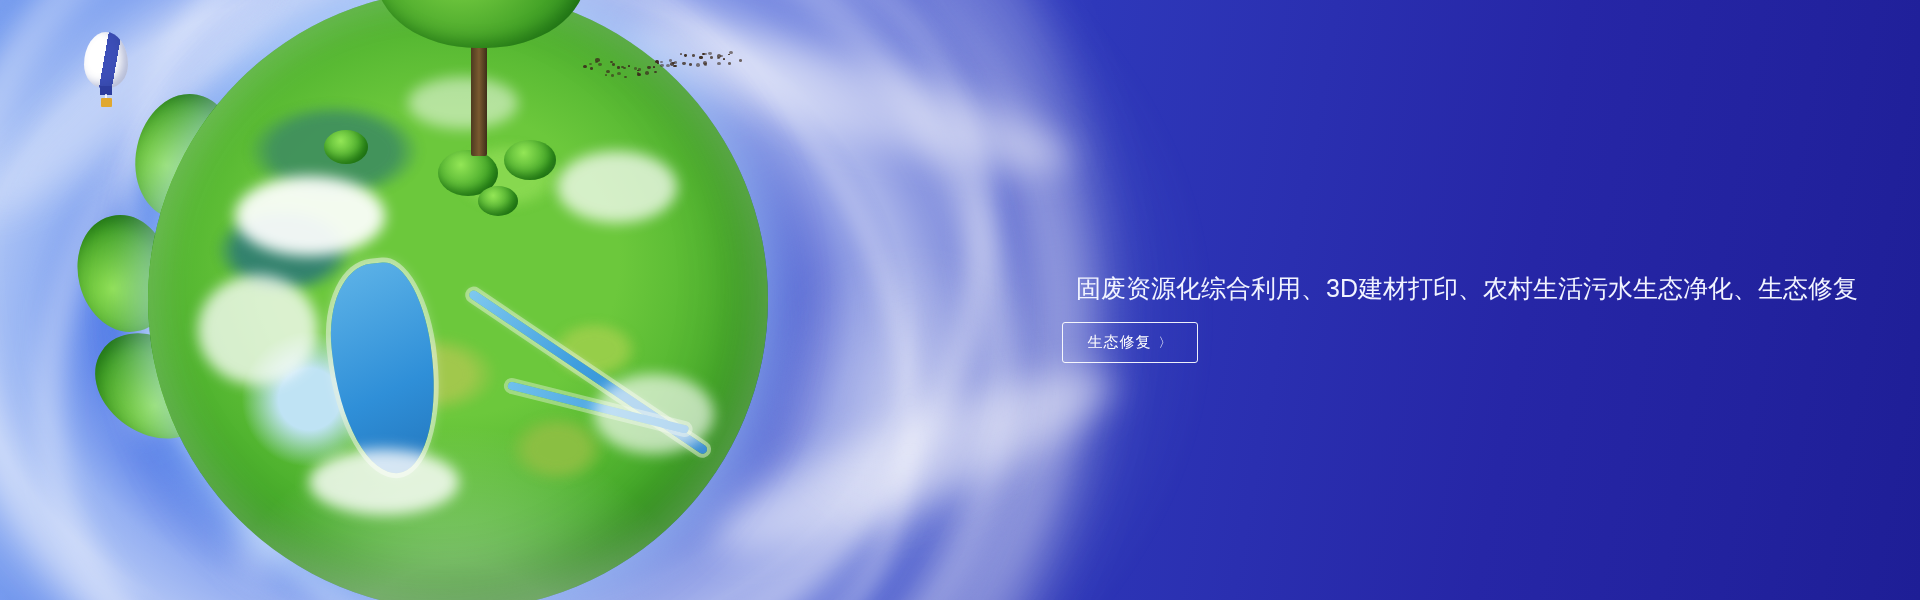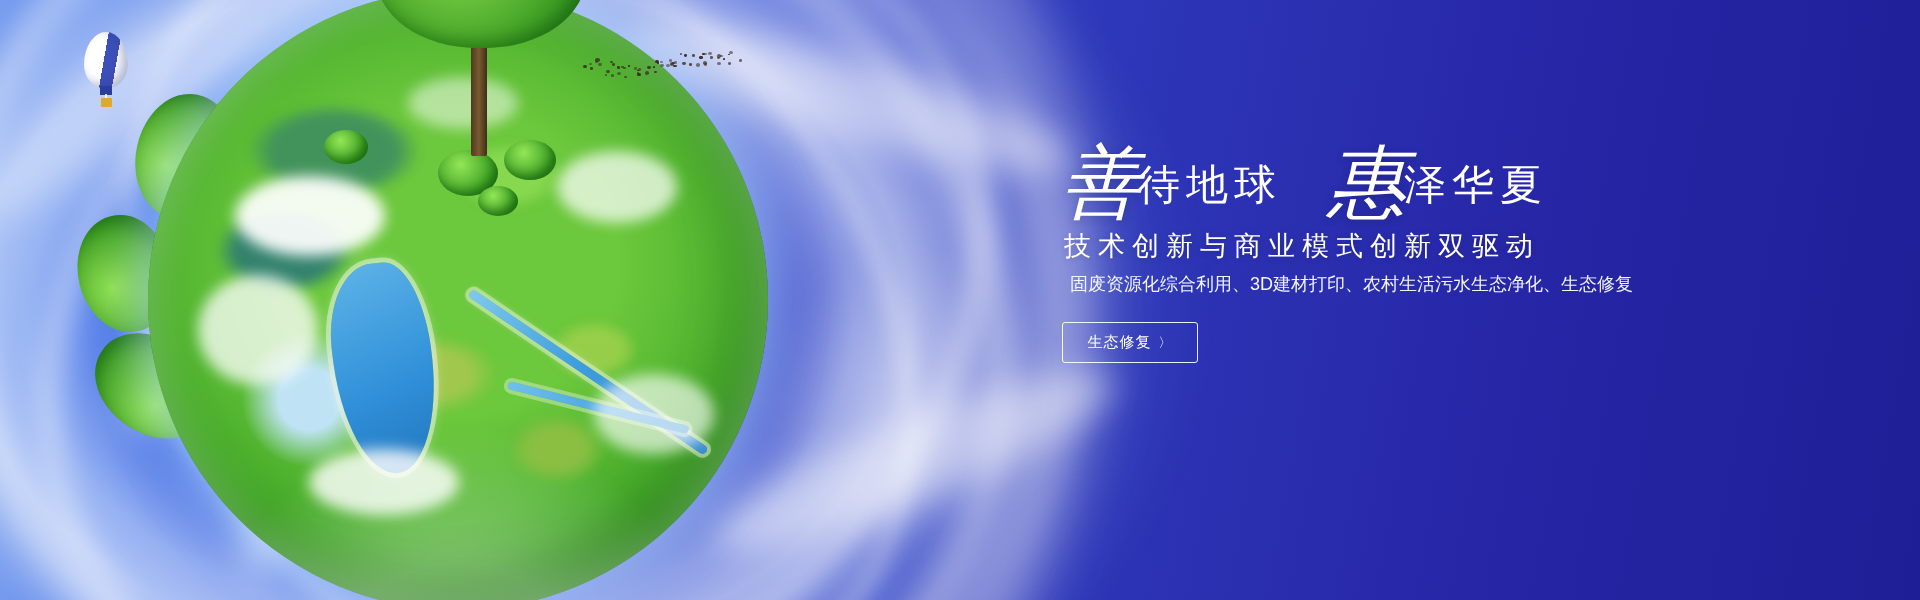--- a/index.html
+++ b/index.html
@@ -167,22 +167,22 @@
     text-shadow:0 2px 10px rgba(0,0,0,.20);
     position:relative;top:6px;}
   .hl-small{font-family:"Liberation Serif","DejaVu Serif",serif;
     font-size:42px;line-height:1;font-weight:400;letter-spacing:6px;
     position:relative;top:-4px;left:-2px;}
   .hl-gap{display:inline-block;width:44px;}
 
   .subhead{position:absolute;left:2px;top:228px;
     font-size:27px;letter-spacing:7px;color:#ffffff;white-space:nowrap;
     text-shadow:0 1px 6px rgba(0,0,0,.18);}
-  .desc{position:absolute;left:8px;top:272px;
-    font-size:18px;letter-spacing:0px;color:#f2f4ff;white-space:nowrap;}
+  .desc{position:absolute;left:14px;top:272px;
+    font-size:25px;letter-spacing:0px;color:#f2f4ff;white-space:nowrap;}
 
   .cta{position:absolute;left:0;top:322px;
     width:136px;height:41px;
     border:1px solid rgba(255,255,255,.92);
     border-radius:3px;background:transparent;
     color:#ffffff;font-size:15px;letter-spacing:1px;
     display:flex;align-items:center;justify-content:center;gap:7px;
     cursor:pointer;}
   .cta .chev{font-size:13px;opacity:.95;}
 </style>
@@ -324,29 +324,21 @@
       <div class="bird" style="left: 129.031px; top: 4.50219px; width: 3.35597px; height: 2.85257px; opacity: 0.63;"></div>
       <div class="bird" style="left: 139.633px; top: 1.72883px; width: 2.08917px; height: 1.7758px; opacity: 0.94;"></div>
       <div class="bird" style="left: 134.577px; top: 6.00214px; width: 2.909px; height: 2.47265px; opacity: 0.95;"></div>
       <div class="bird" style="left: 141.227px; top: -1.21932px; width: 3.77955px; height: 3.21262px; opacity: 0.58;"></div>
       <div class="bird" style="left: 140.04px; top: 10.4198px; width: 3.14216px; height: 2.67084px; opacity: 0.69;"></div>
       <div class="bird" style="left: 150.804px; top: 7.45464px; width: 3.12984px; height: 2.66036px; opacity: 0.68;"></div>
     </div>
 
   <div class="copy">
 
-    <div class="headline">
-      <span class="hl-group">
-        <span class="hl-big">善</span><span class="hl-small">待地球</span>
-      </span><span class="hl-gap"></span><span class="hl-group">
-        <span class="hl-big">惠</span><span class="hl-small">泽华夏</span>
-      </span>
-    </div>
-
-    <div class="subhead">技术创新与商业模式创新双驱动</div>
+
 
     <div class="desc">固废资源化综合利用、3D建材打印、农村生活污水生态净化、生态修复</div>
 
     <div class="cta">
       <span>生态修复</span>
       <span class="chev">〉</span>
     </div>
 
   </div>
 

